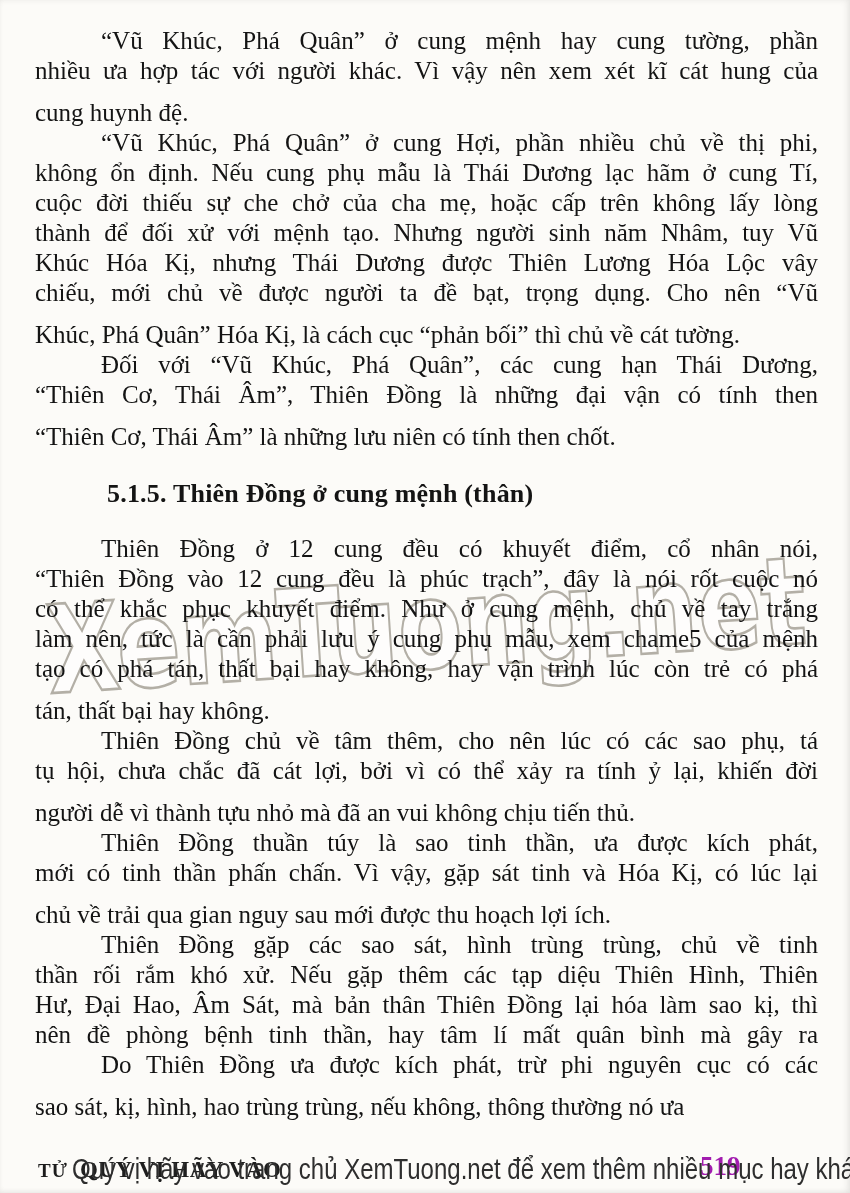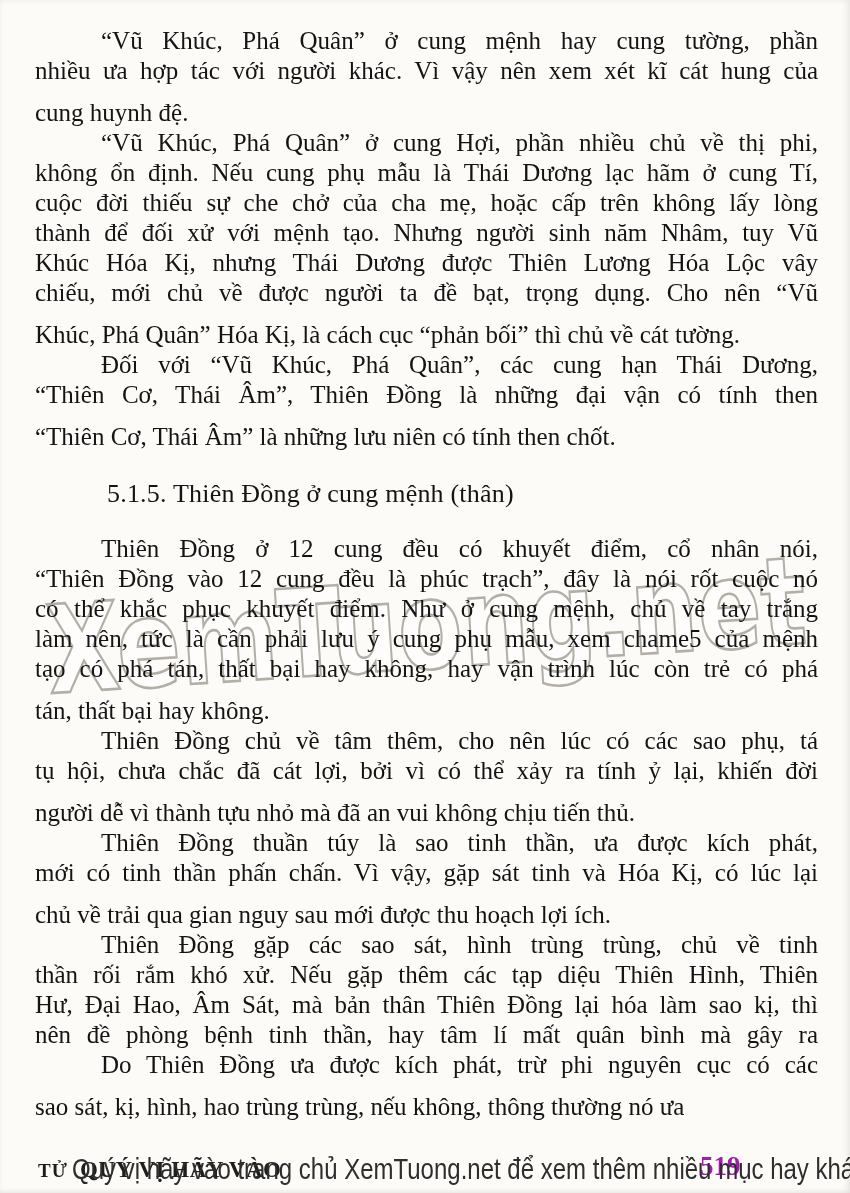--- a/index.html
+++ b/index.html
@@ -18,21 +18,21 @@
     color:#141414;
     font-size:25px;line-height:30px;
   }
   .line{
     text-align:justify;
     text-align-last:justify;
   }
   .line.last{text-align-last:left;margin-top:12px;}
   .line.indent{padding-left:66px;}
   .heading{
-    font-weight:normal;
+    font-weight:bold;
     font-size:26px;
     padding-left:72px;
     margin:27px 0 25px 0;
     letter-spacing:0.2px;
   }
   .watermark{
     position:absolute;left:36px;top:516px;
     z-index:1;
     transform:rotate(-3.8deg);
     transform-origin:center center;

